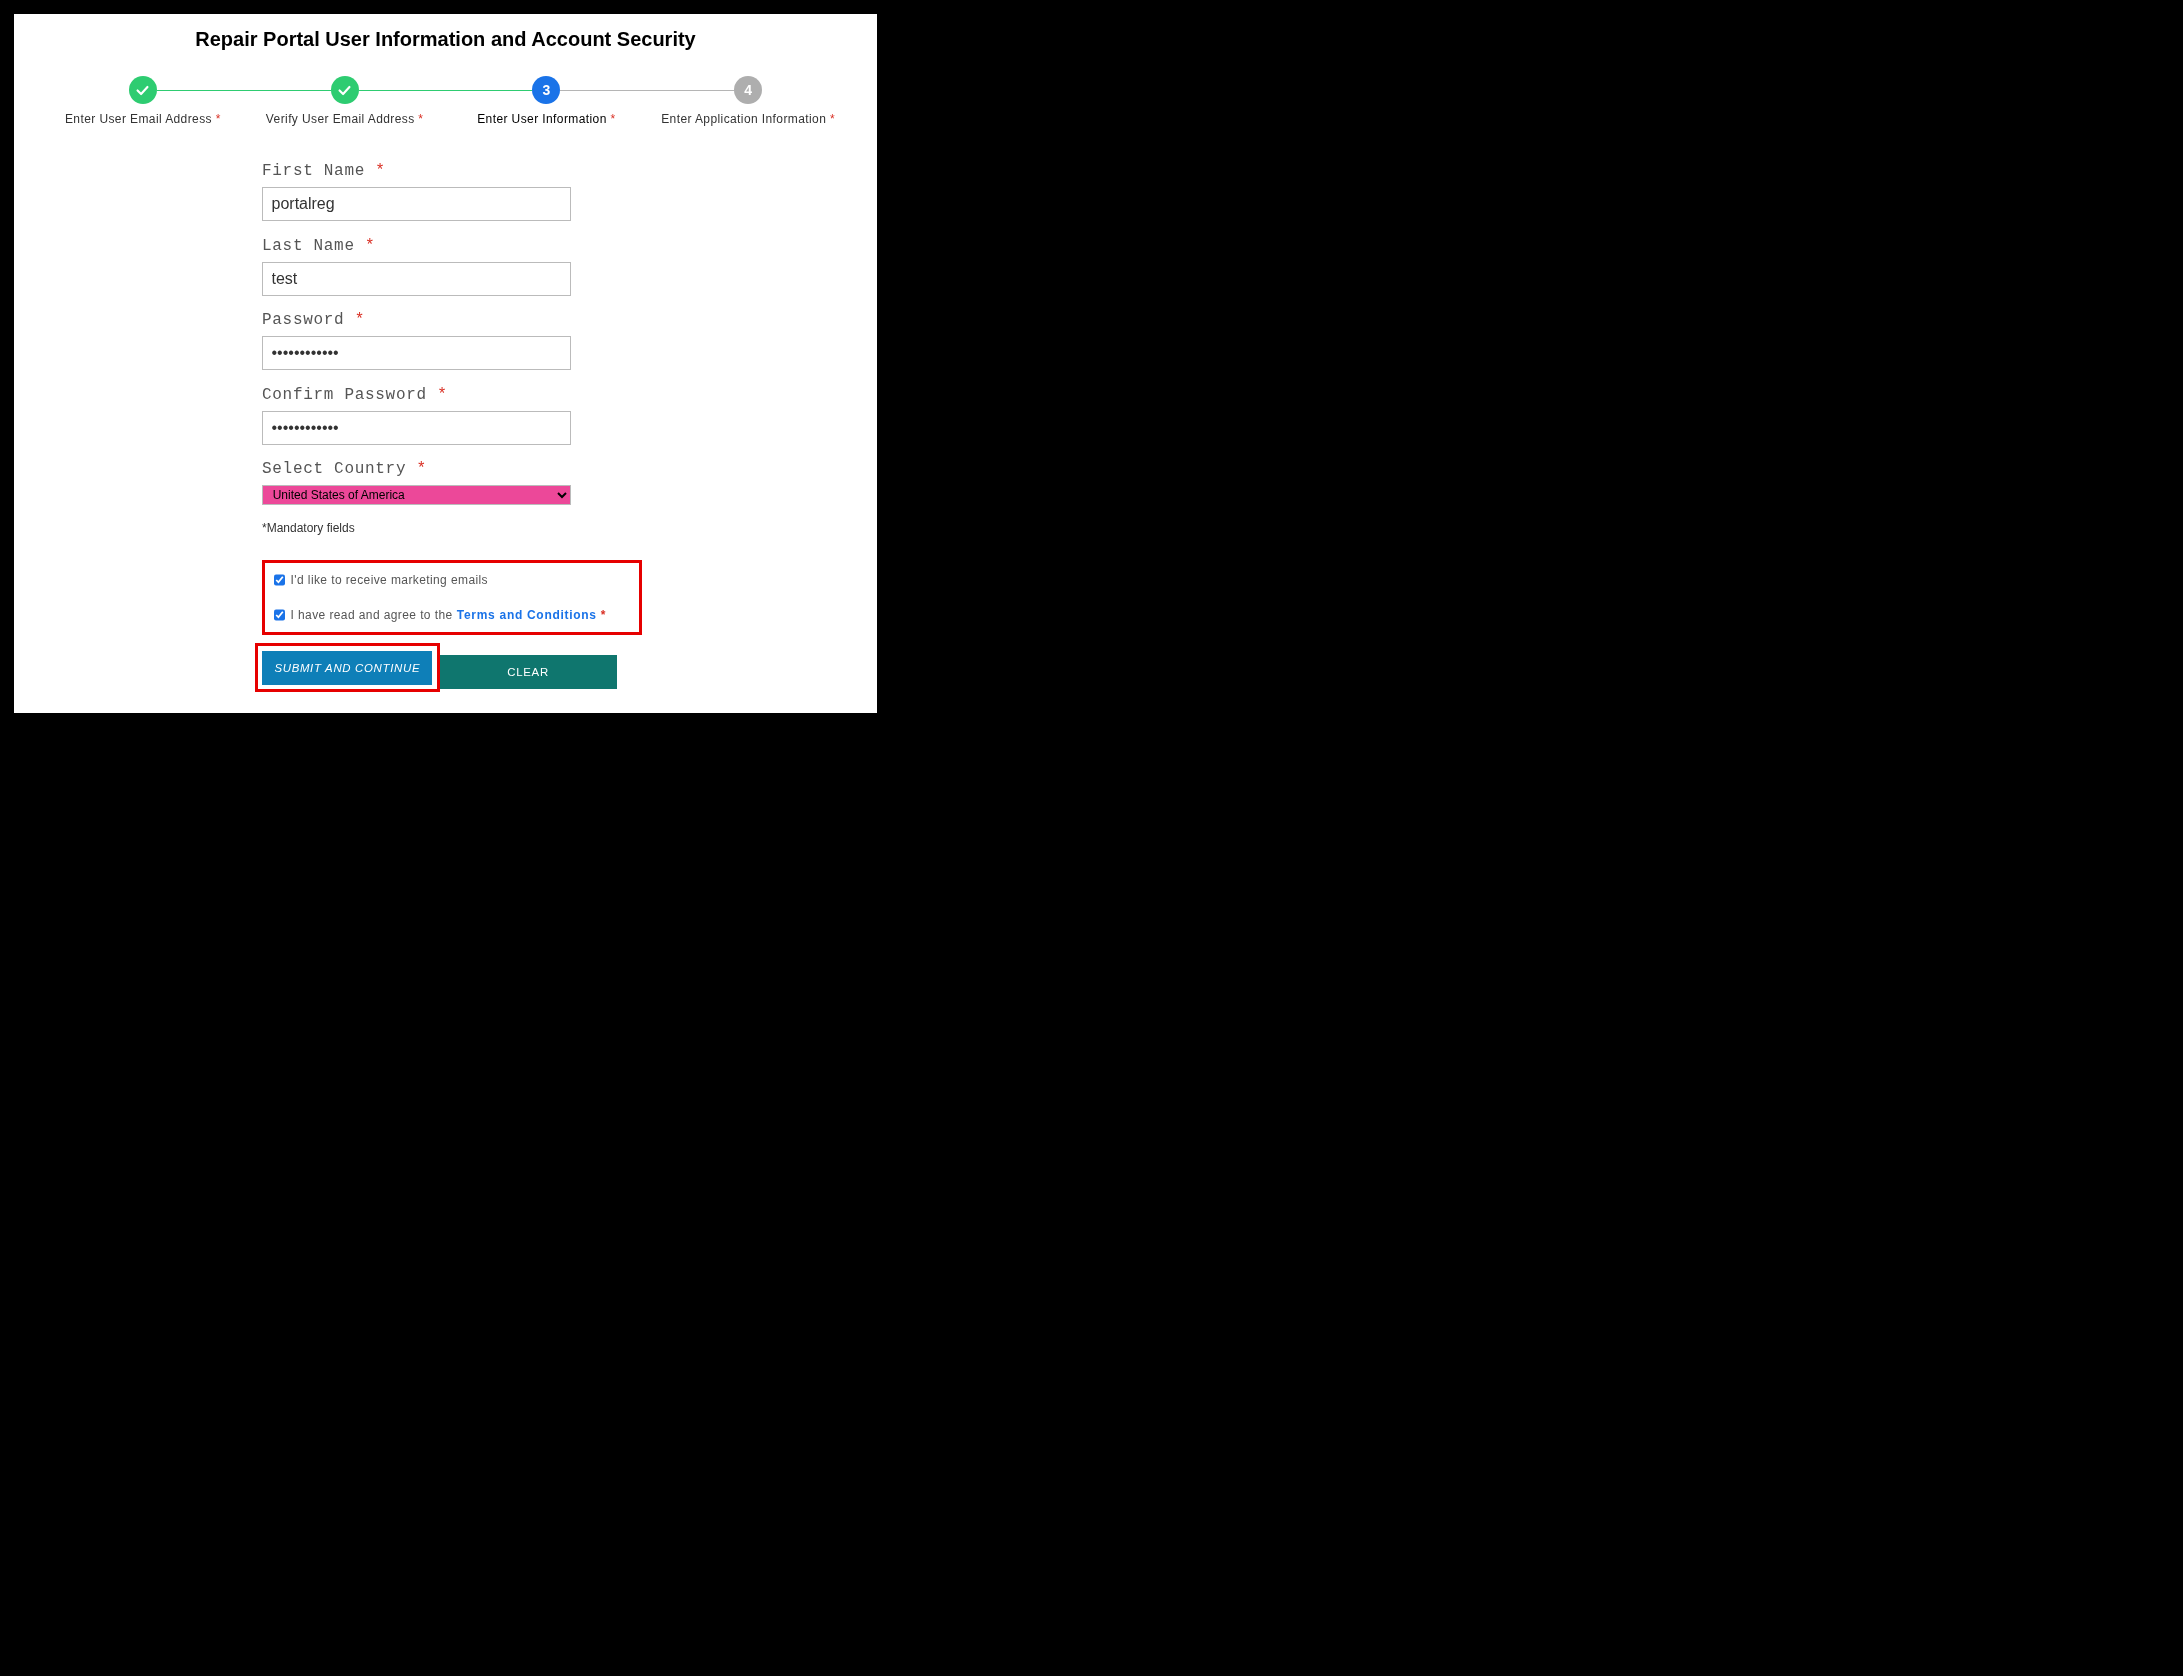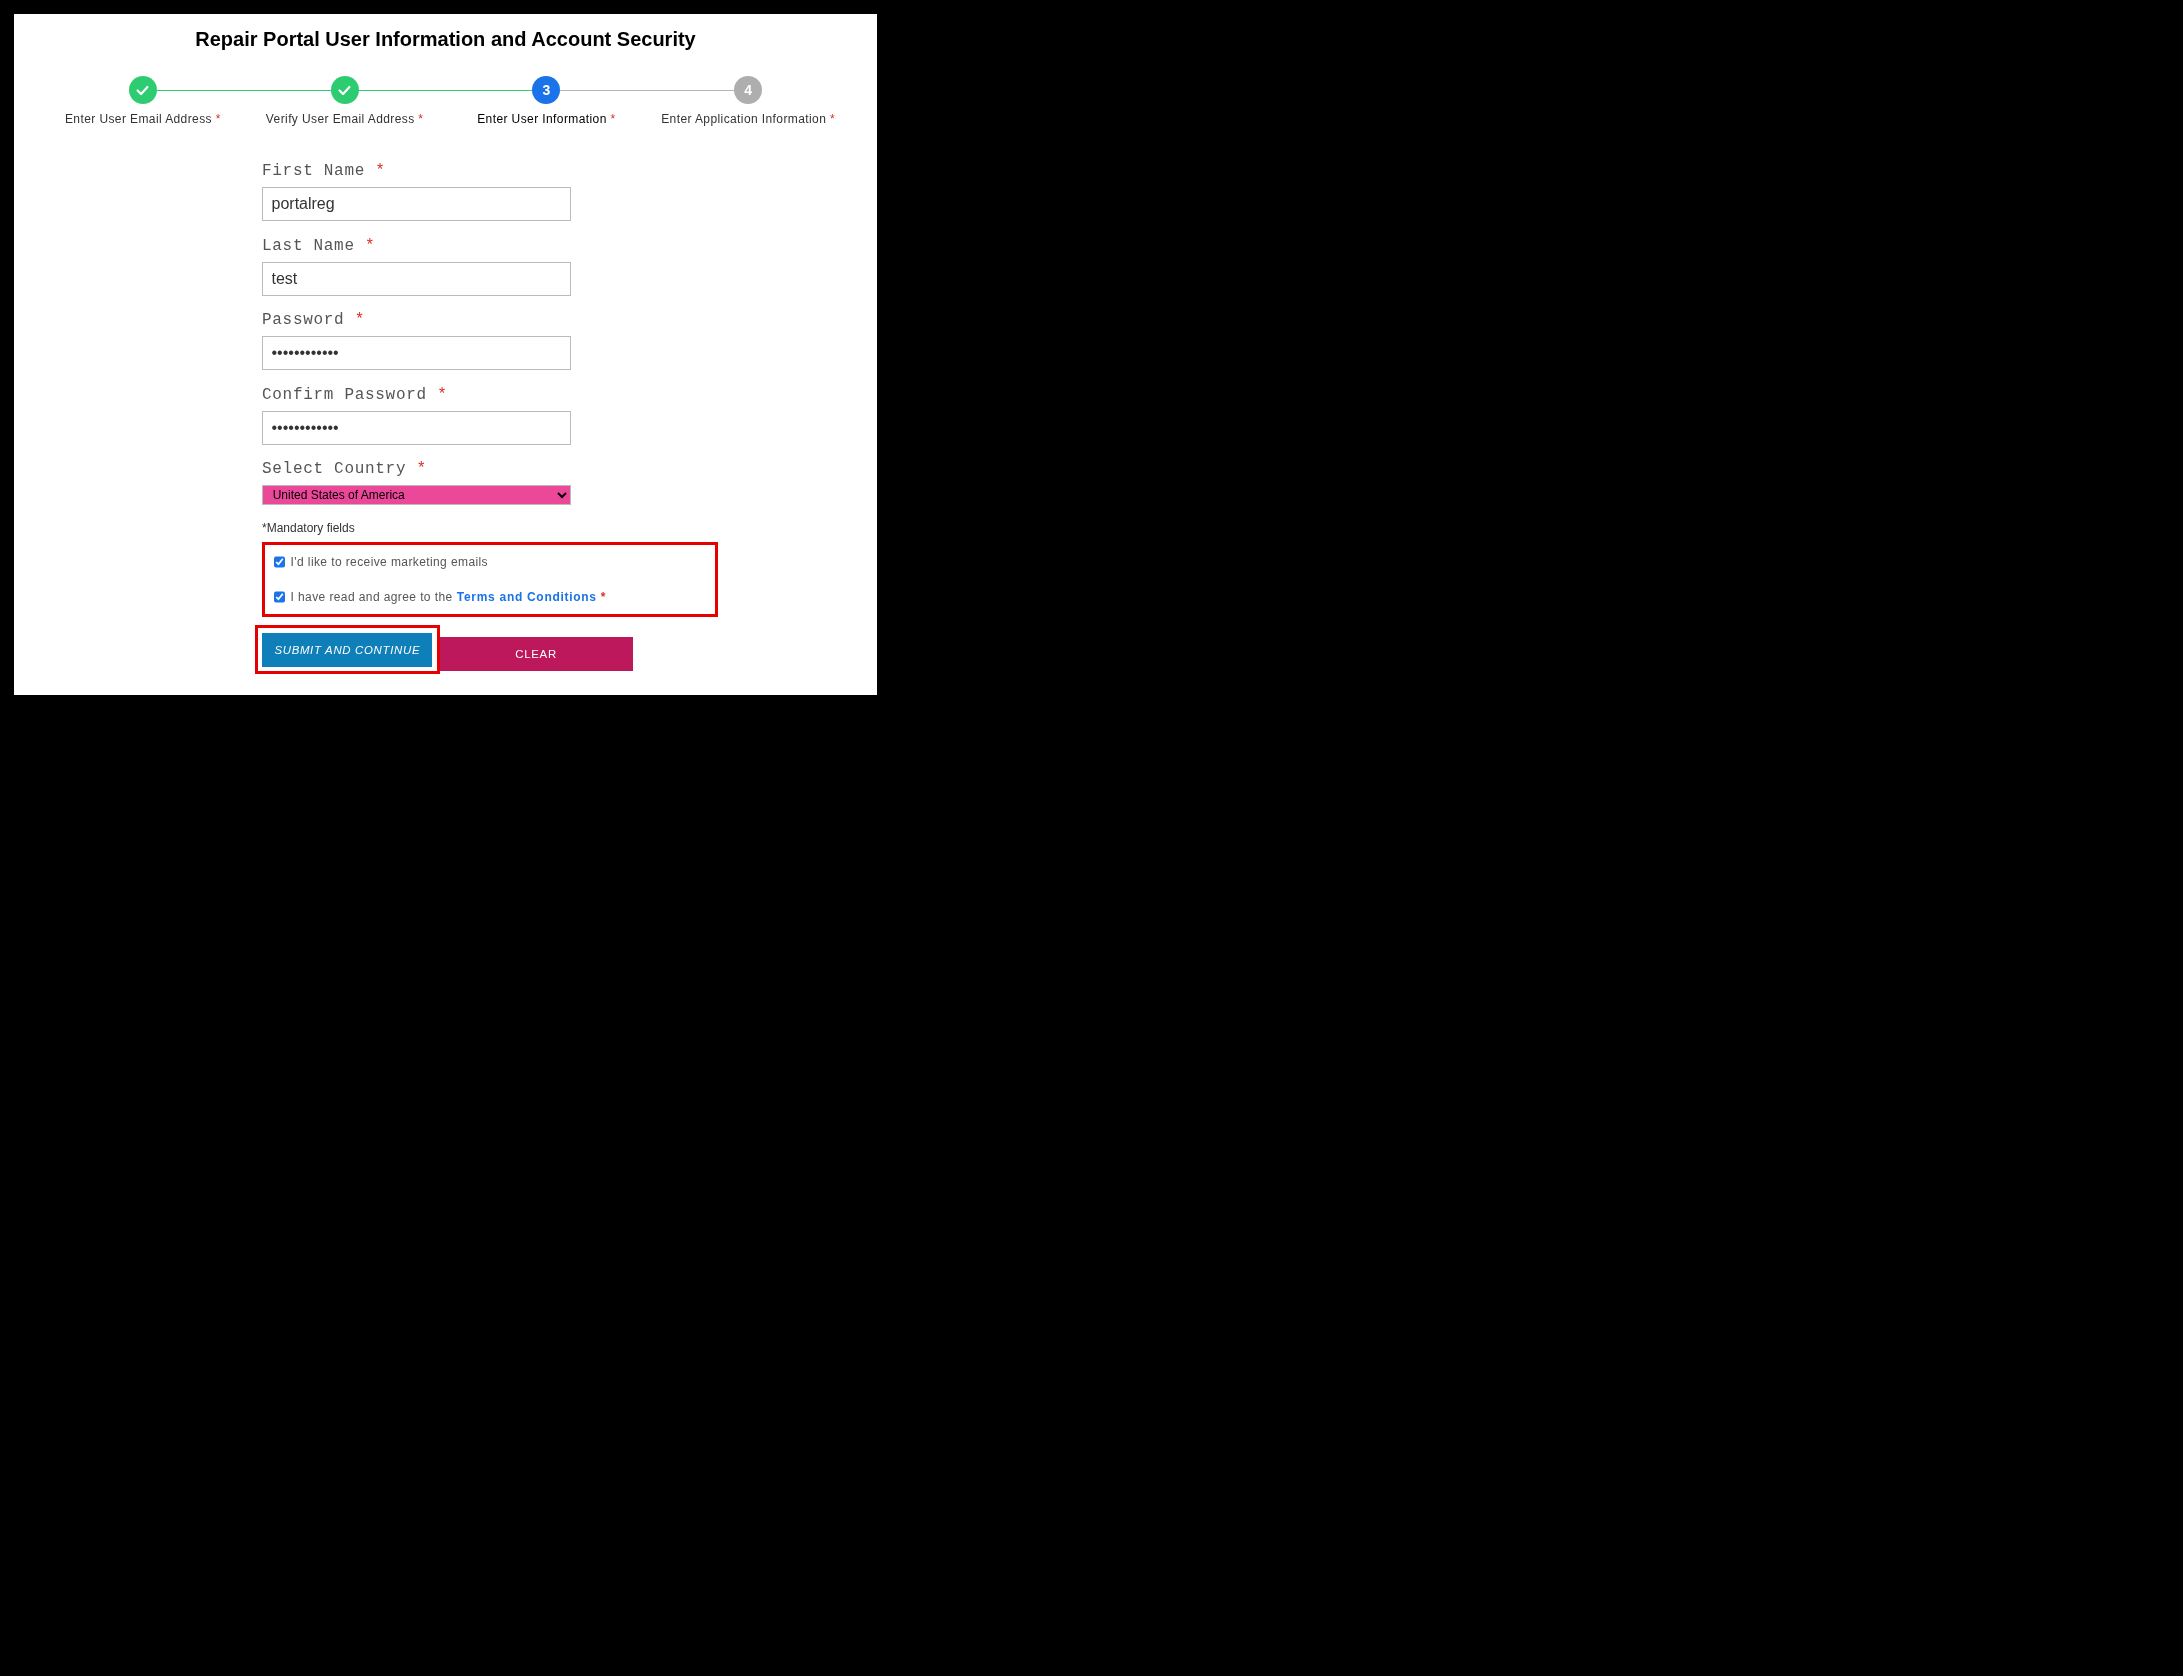--- a/index.html
+++ b/index.html
@@ -131,22 +131,22 @@
     }
     .mandatory-note {
       font-size: 12px;
       color: #333;
       margin-top: 2.8px;
       margin-bottom: 0;
     }
     .highlight-box {
       border: 3.6px solid #e60000;
       padding: 10px 7px 10px 8.5px;
-      margin-top: 7px;
-      width: 456px;
+      margin-top: 25px;
+      width: 380px;
     }
     .checkbox-row {
       display: flex;
       align-items: center;
       font-size: 12px;
       color: #555;
       letter-spacing: 0.4px;
     }
     .checkbox-row + .checkbox-row {
       margin-top: 21px;
@@ -183,22 +183,22 @@
       cursor: pointer;
       color: #fff;
       font-family: inherit;
     }
     .btn-submit {
       background: #0e7fb8;
       width: 170px;
       font-style: italic;
     }
     .btn-clear {
-      background: #be185d;
-      width: 193px;
+      background: #0f766e;
+      width: 177px;
       align-self: center;
       margin-top: 7.8px;
     }
     .check-svg {
       width: 17px;
       height: 17px;
     }
   </style>
 </head>
 <body>

